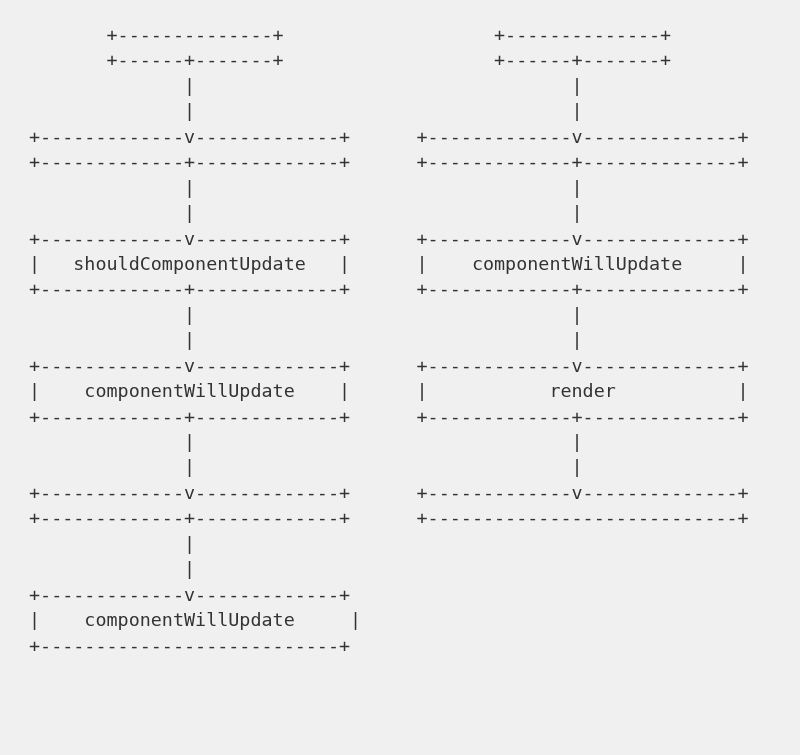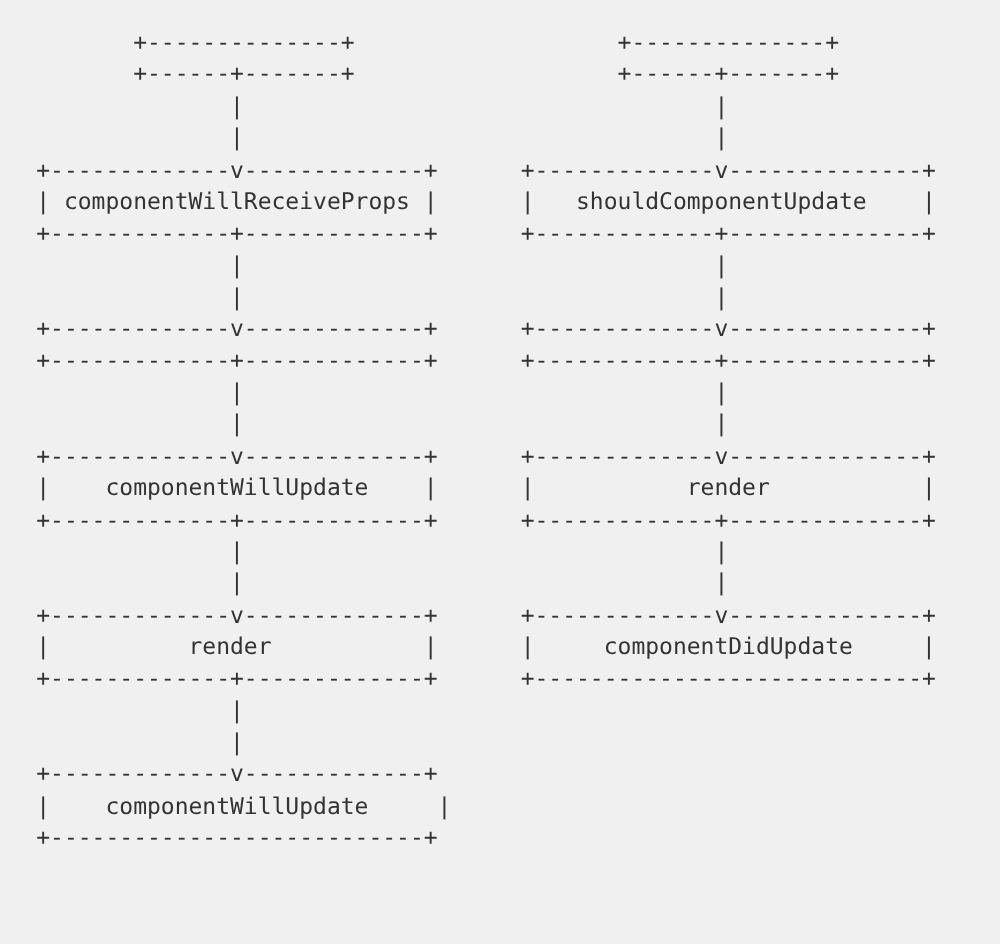--- a/index.html
+++ b/index.html
@@ -27,34 +27,33 @@
 </style>
 </head>
 <body>
 
 <div class="ascii-art">
   <div class="ascii-line">       +--------------+                   +--------------+</div>
   <div class="ascii-line">       +------+-------+                   +------+-------+</div>
   <div class="ascii-line">              |                                  |</div>
   <div class="ascii-line">              |                                  |</div>
   <div class="ascii-line">+-------------v-------------+      +-------------v--------------+</div>
-  <div class="ascii-line">| componentWillReceiveProps |      |   shouldComponentUpdate    |</div>
   <div class="ascii-line">+-------------+-------------+      +-------------+--------------+</div>
   <div class="ascii-line">              |                                  |</div>
   <div class="ascii-line">              |                                  |</div>
   <div class="ascii-line">+-------------v-------------+      +-------------v--------------+</div>
+  <div class="ascii-line">|   shouldComponentUpdate   |      |    componentWillUpdate     |</div>
   <div class="ascii-line">+-------------+-------------+      +-------------+--------------+</div>
   <div class="ascii-line">              |                                  |</div>
   <div class="ascii-line">              |                                  |</div>
   <div class="ascii-line">+-------------v-------------+      +-------------v--------------+</div>
   <div class="ascii-line">|    componentWillUpdate    |      |           render           |</div>
   <div class="ascii-line">+-------------+-------------+      +-------------+--------------+</div>
   <div class="ascii-line">              |                                  |</div>
   <div class="ascii-line">              |                                  |</div>
   <div class="ascii-line">+-------------v-------------+      +-------------v--------------+</div>
-  <div class="ascii-line">|          render           |      |     componentDidUpdate     |</div>
   <div class="ascii-line">+-------------+-------------+      +----------------------------+</div>
   <div class="ascii-line">              |</div>
   <div class="ascii-line">              |</div>
   <div class="ascii-line">+-------------v-------------+</div>
   <div class="ascii-line">|    componentWillUpdate     |</div>
   <div class="ascii-line">+---------------------------+</div>
 </div>
 
 </body></html>

